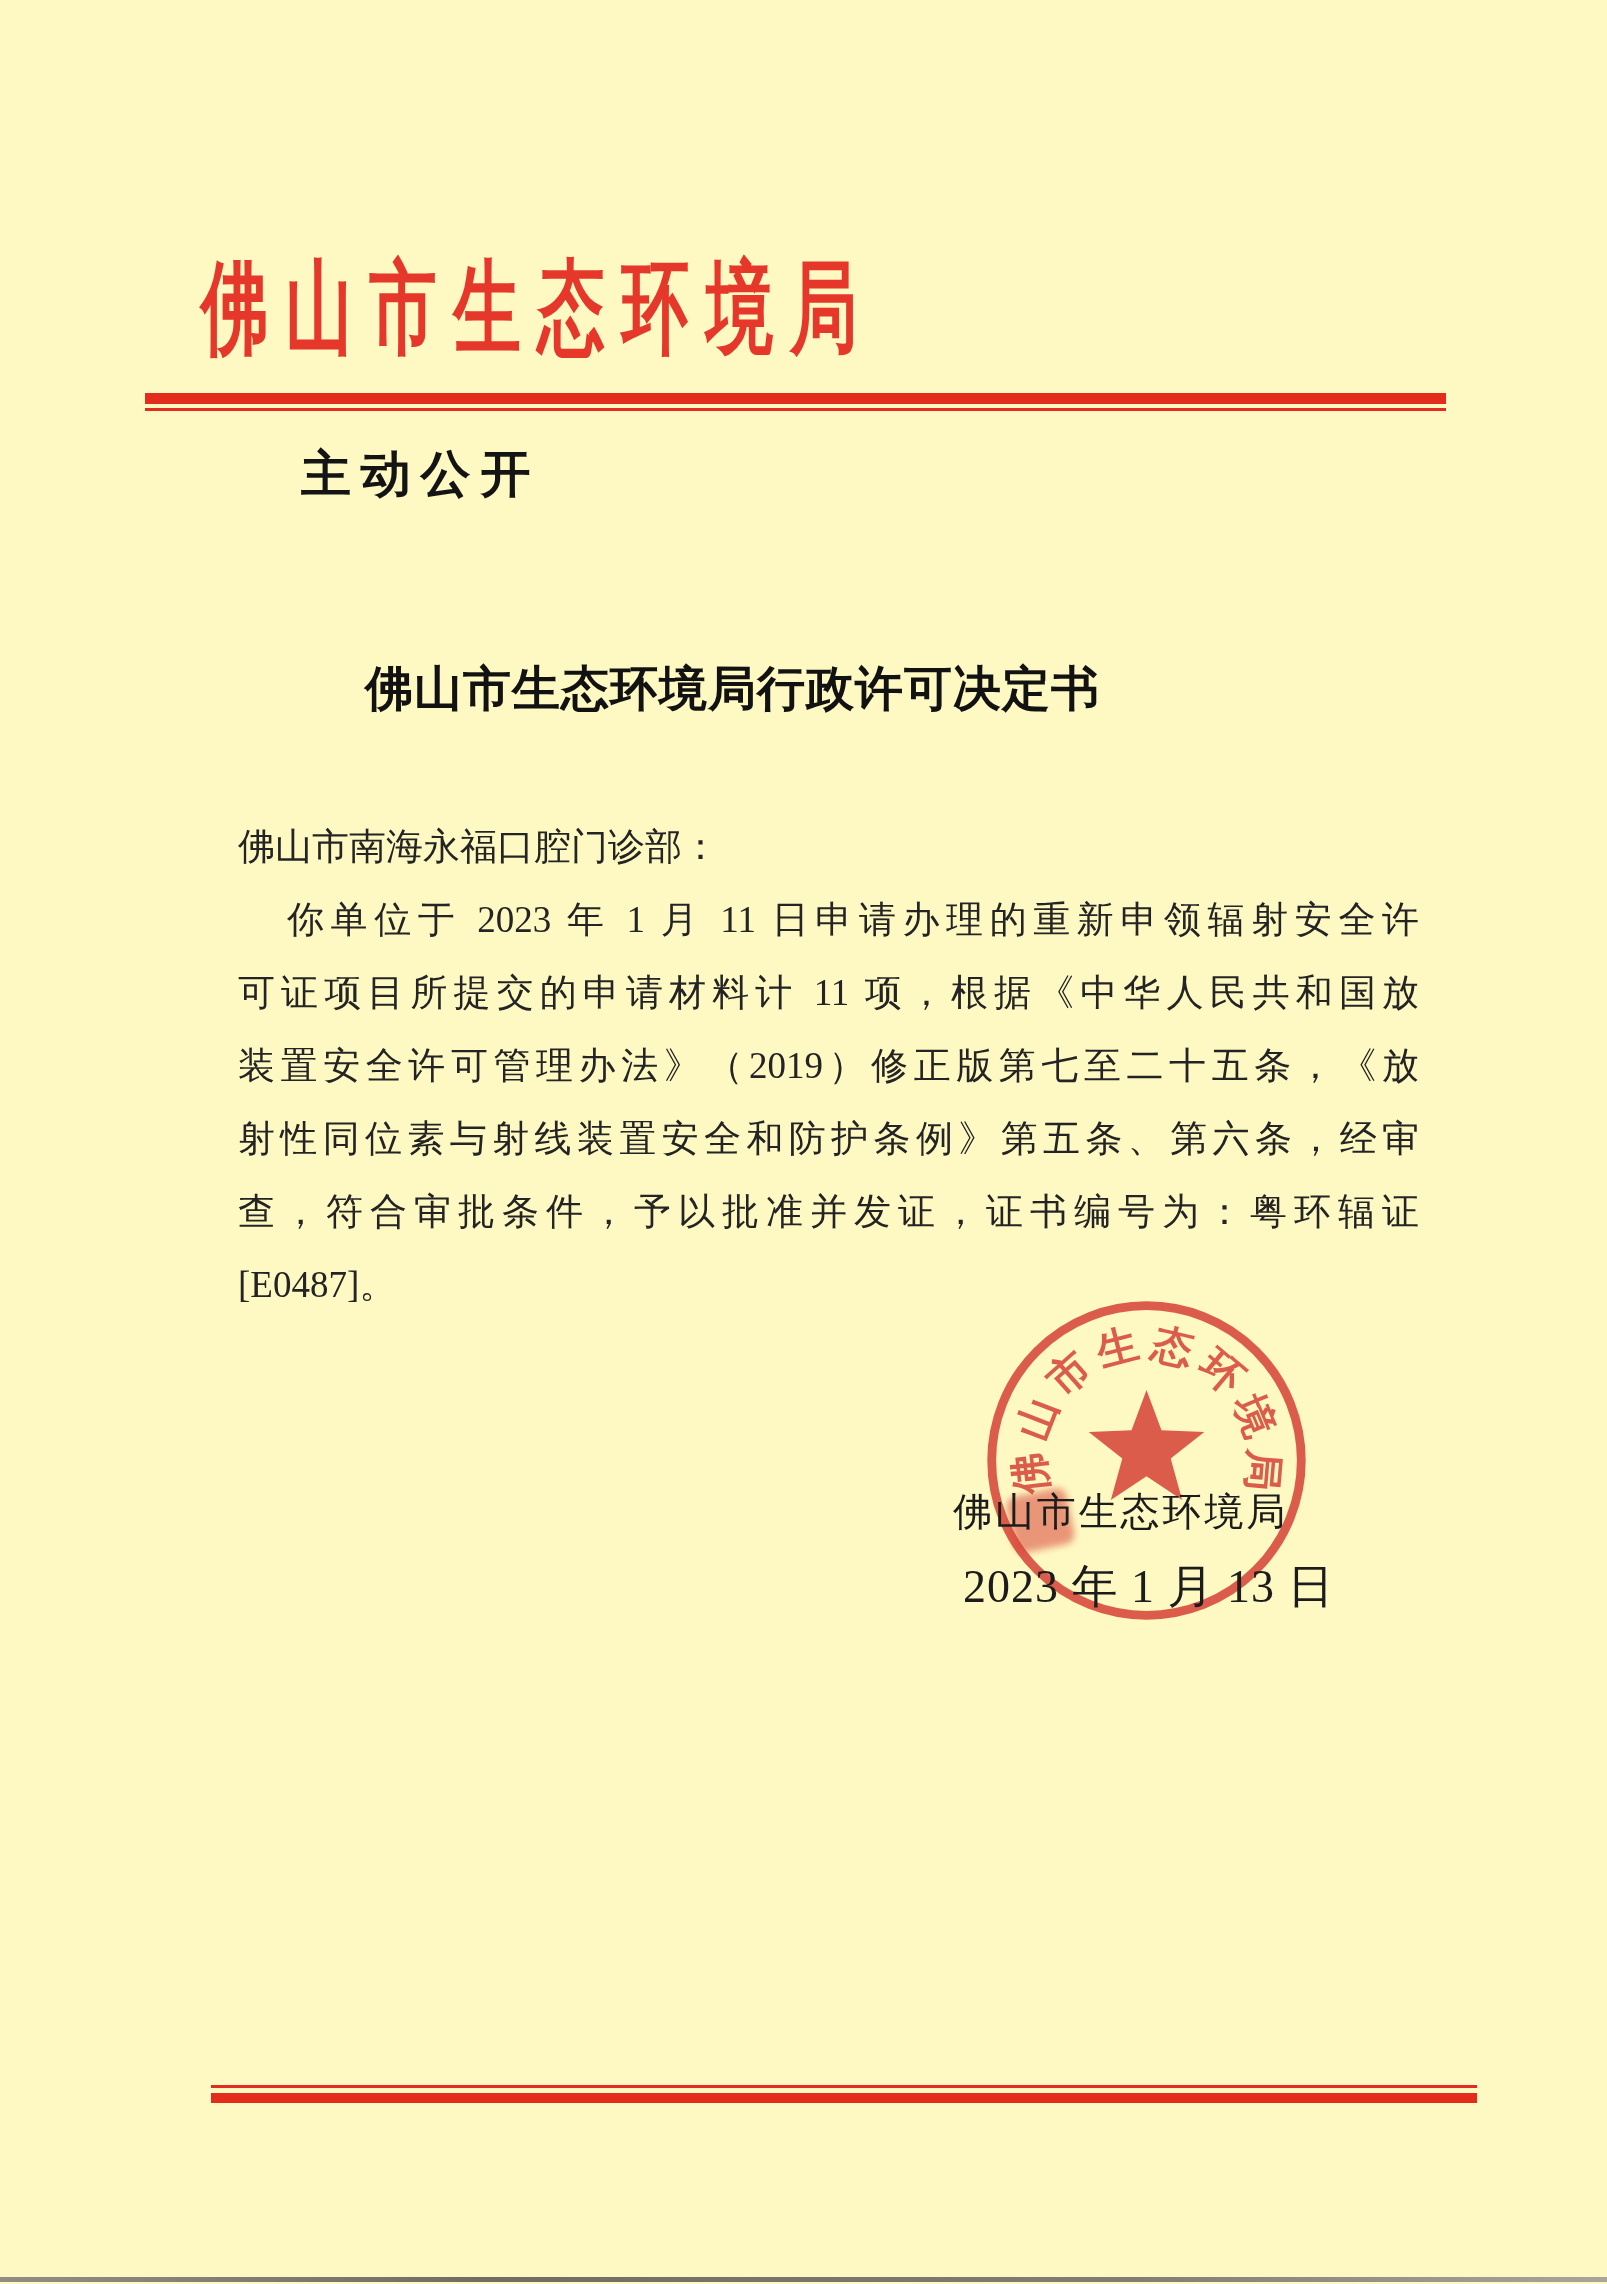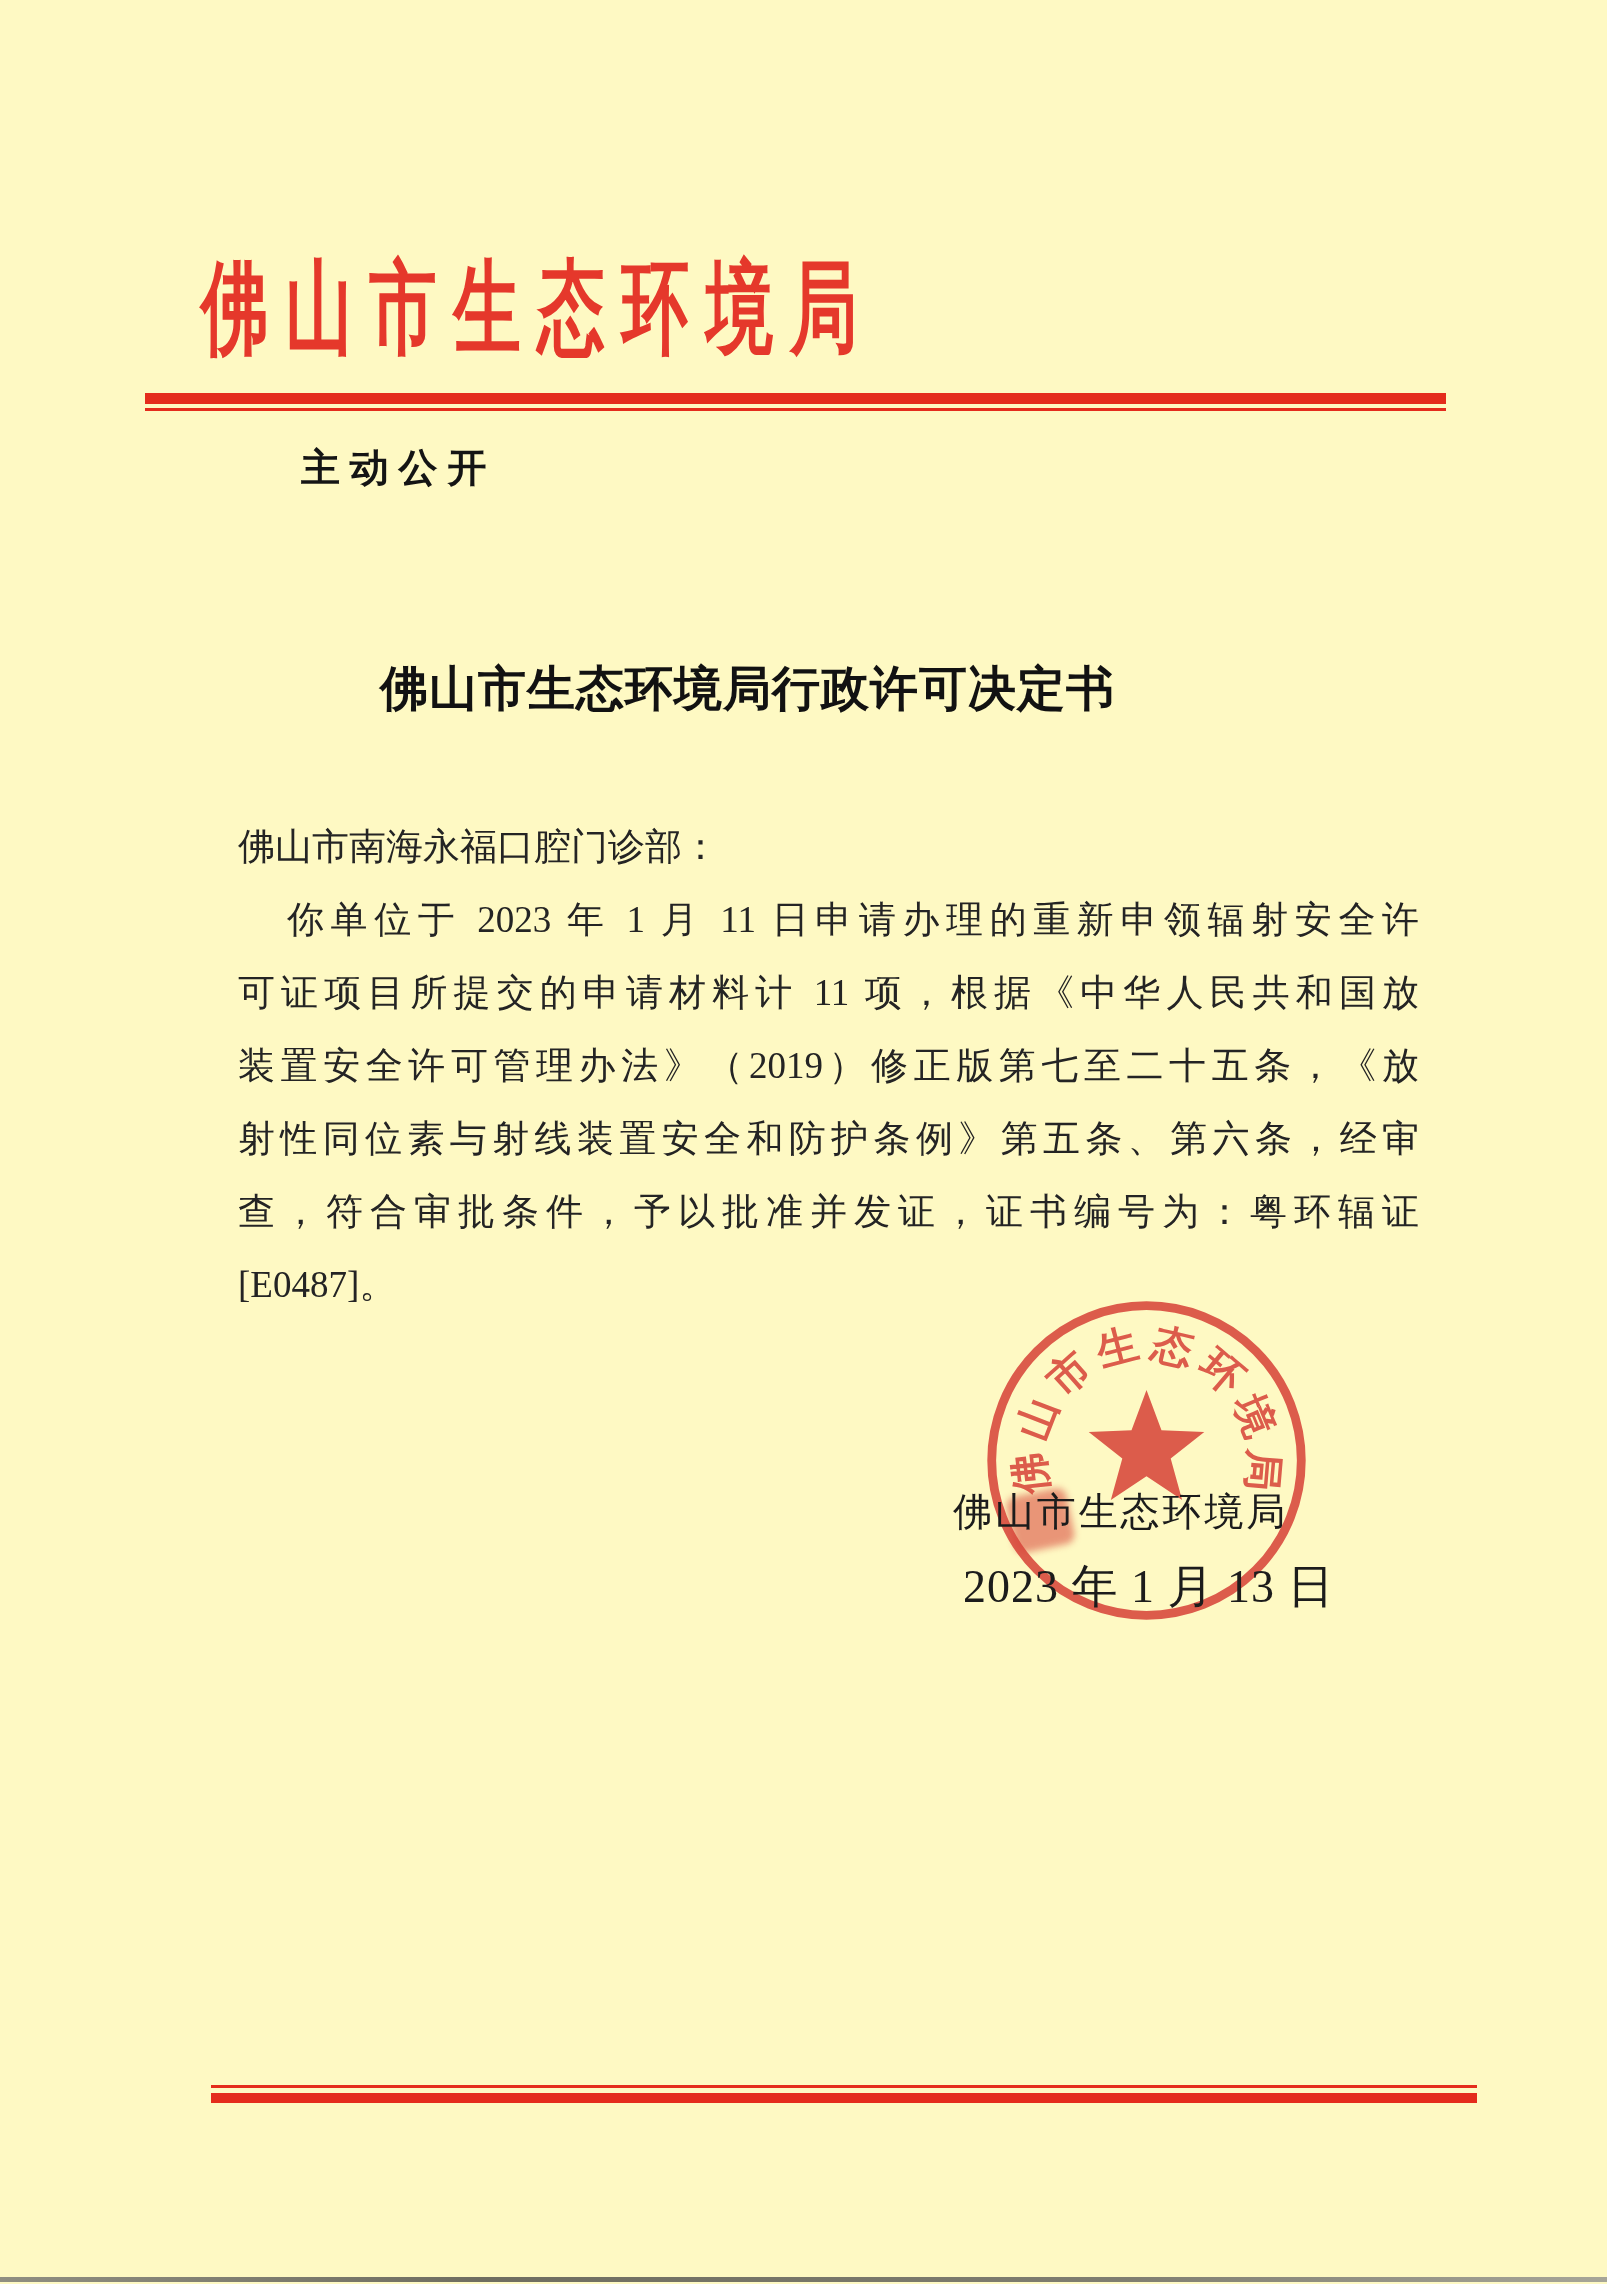--- a/index.html
+++ b/index.html
@@ -28,33 +28,33 @@
   }
   .rule{position:absolute;background:#e42c1c;}
   .rule-thick-top{left:145px;top:393px;width:1301px;height:10.8px;}
   .rule-thin-top{left:145px;top:408px;width:1301px;height:2.9px;}
   .rule-thin-bottom{left:211px;top:2085px;width:1266px;height:2.9px;}
   .rule-thick-bottom{left:211px;top:2093px;width:1266px;height:9.8px;}
 
   .publicity{
     position:absolute;left:301px;top:441px;
     font-family:"Liberation Sans","DejaVu Sans",sans-serif;
-    font-weight:bold;font-size:39px;letter-spacing:9.8px;
+    font-weight:bold;font-size:50px;letter-spacing:9.8px;
     color:#141414;white-space:nowrap;
   }
   .doc-number{
     position:absolute;left:988px;top:443px;
     font-size:37px;color:#252525;letter-spacing:2px;white-space:nowrap;
   }
 
   
   .doc-title{
     position:absolute;left:365px;top:657px;
     font-size:48px;font-weight:bold;letter-spacing:1px;
-    color:#121212;white-space:nowrap;margin-left:15px;
+    color:#121212;white-space:nowrap;
   }
 
   
   .body-block{
     position:absolute;left:214px;top:810px;width:1181px;
     font-size:37px;line-height:73px;color:#242424;margin-left:24px;
   }
   .body-line{width:1181px;}
   .body-line.justify{text-align:justify;text-align-last:justify;}
   .body-line.indent{text-indent:49px;}

